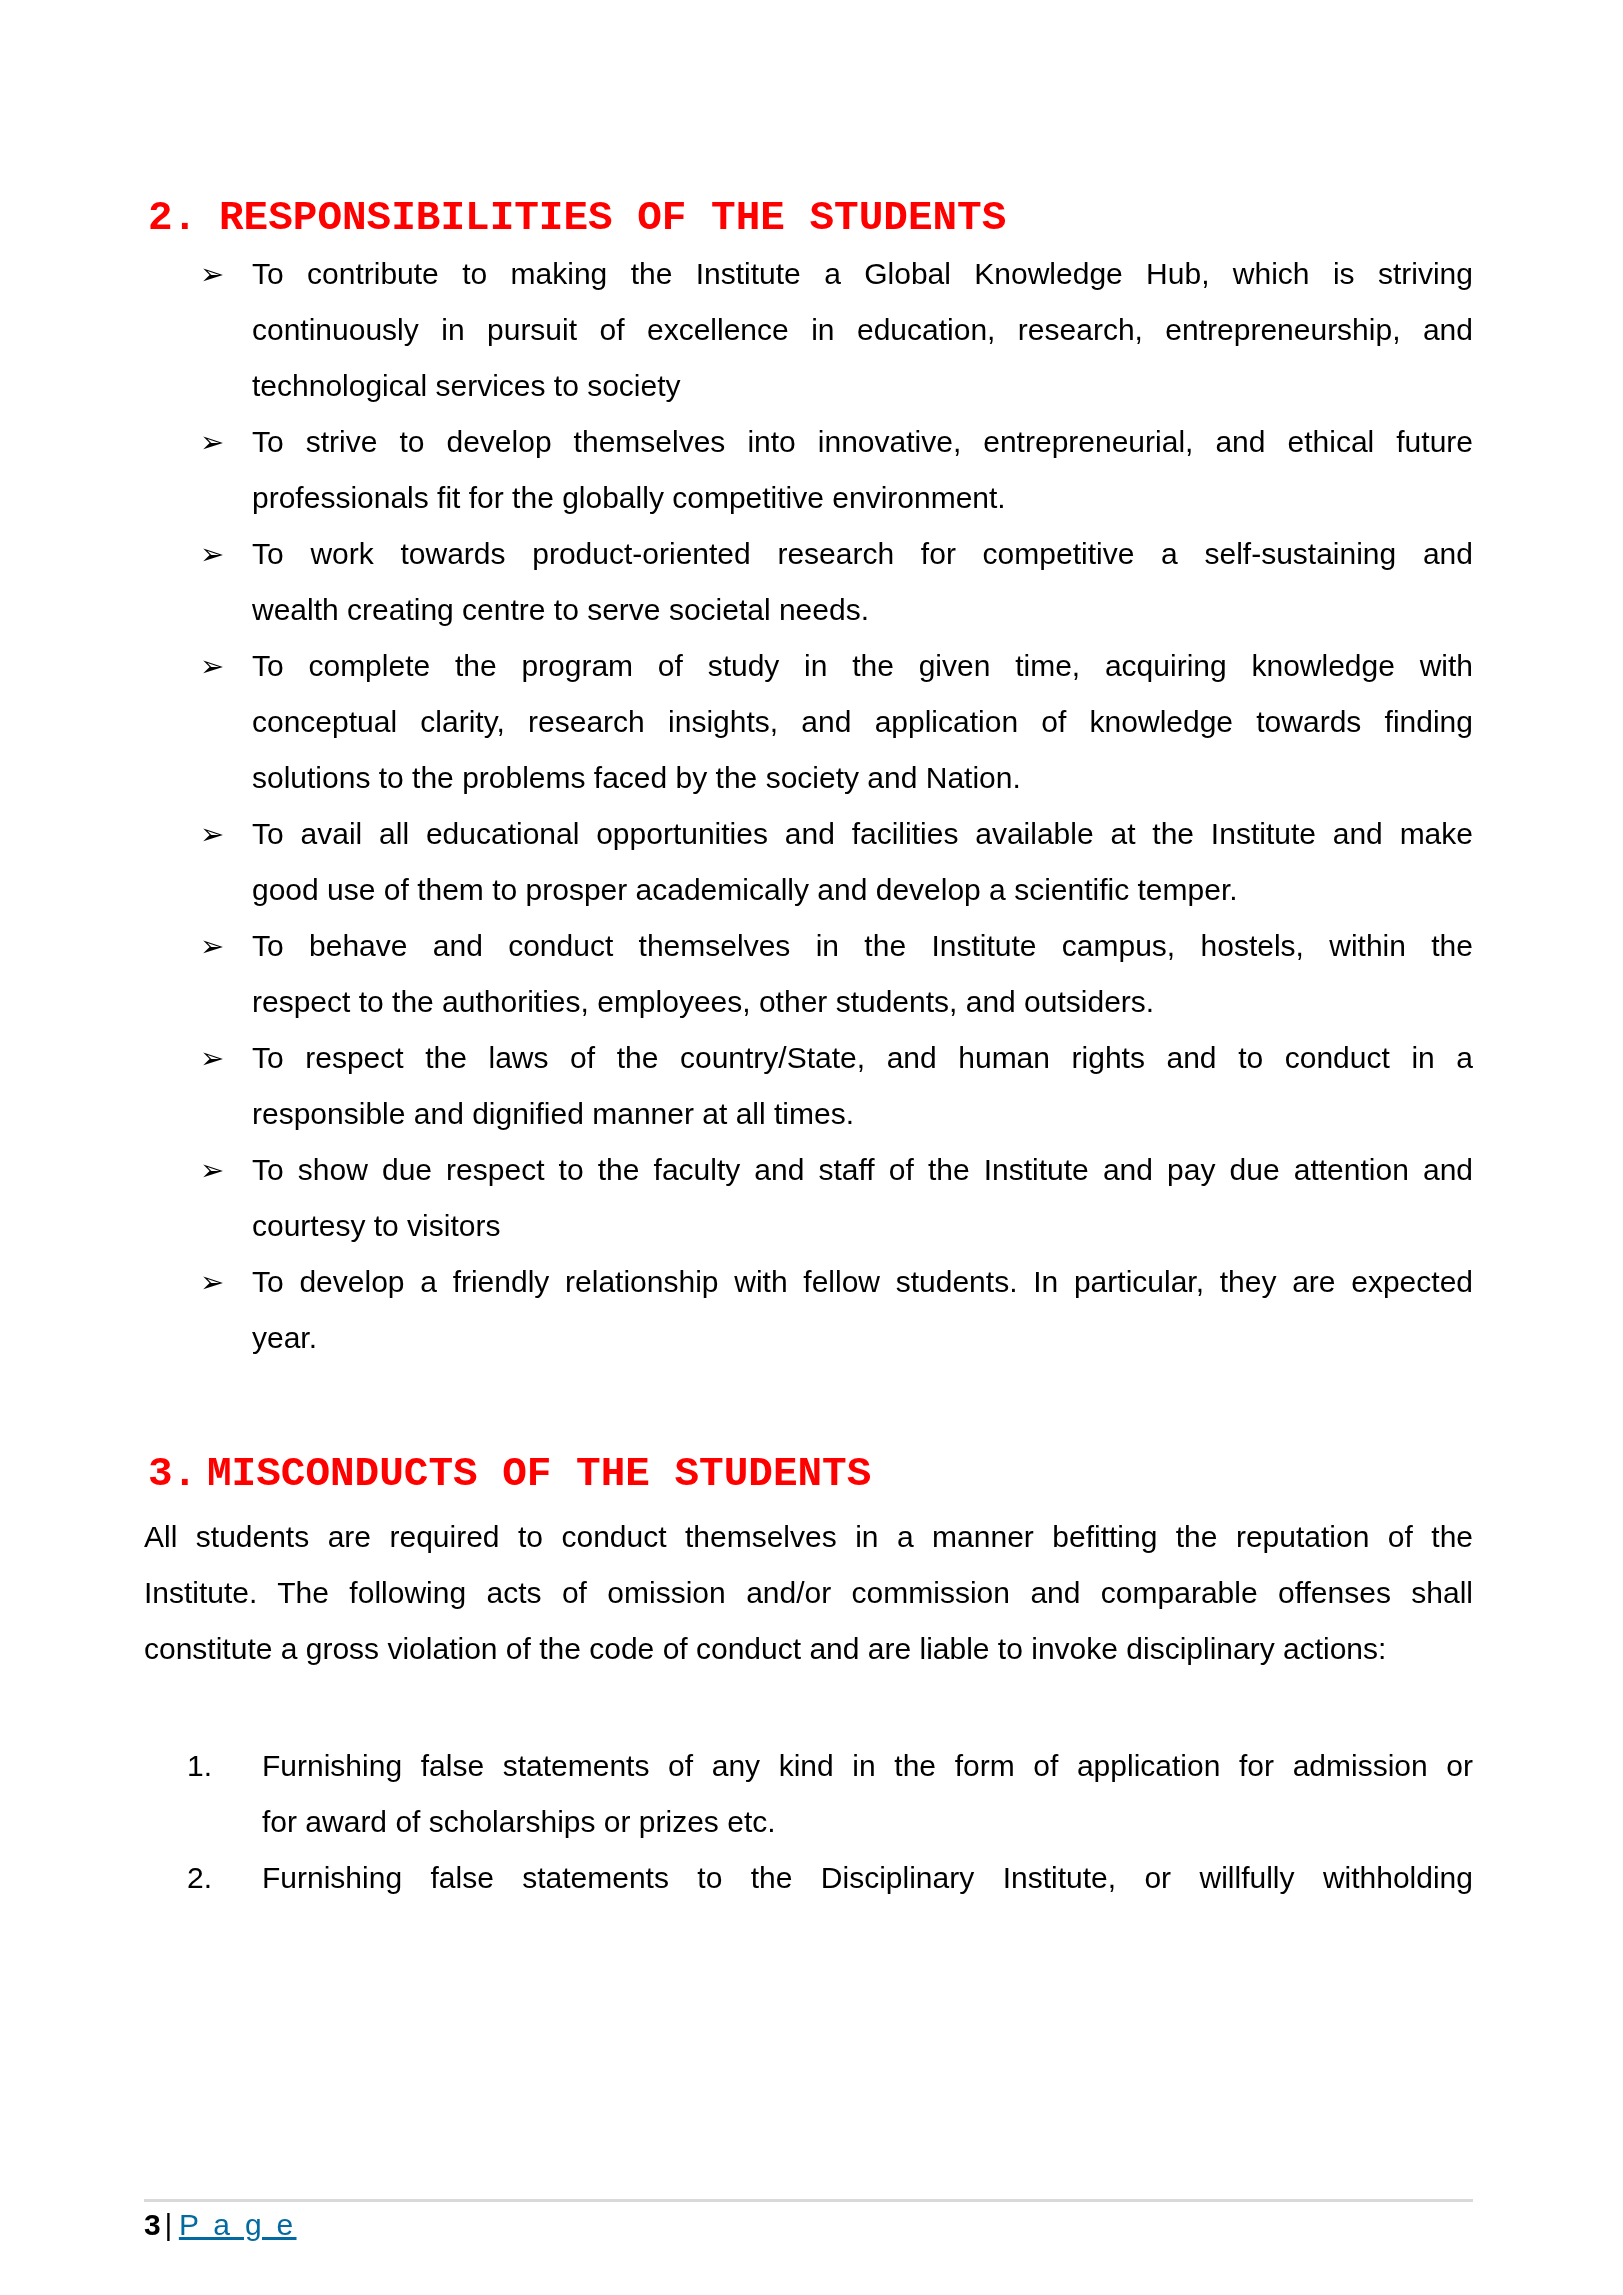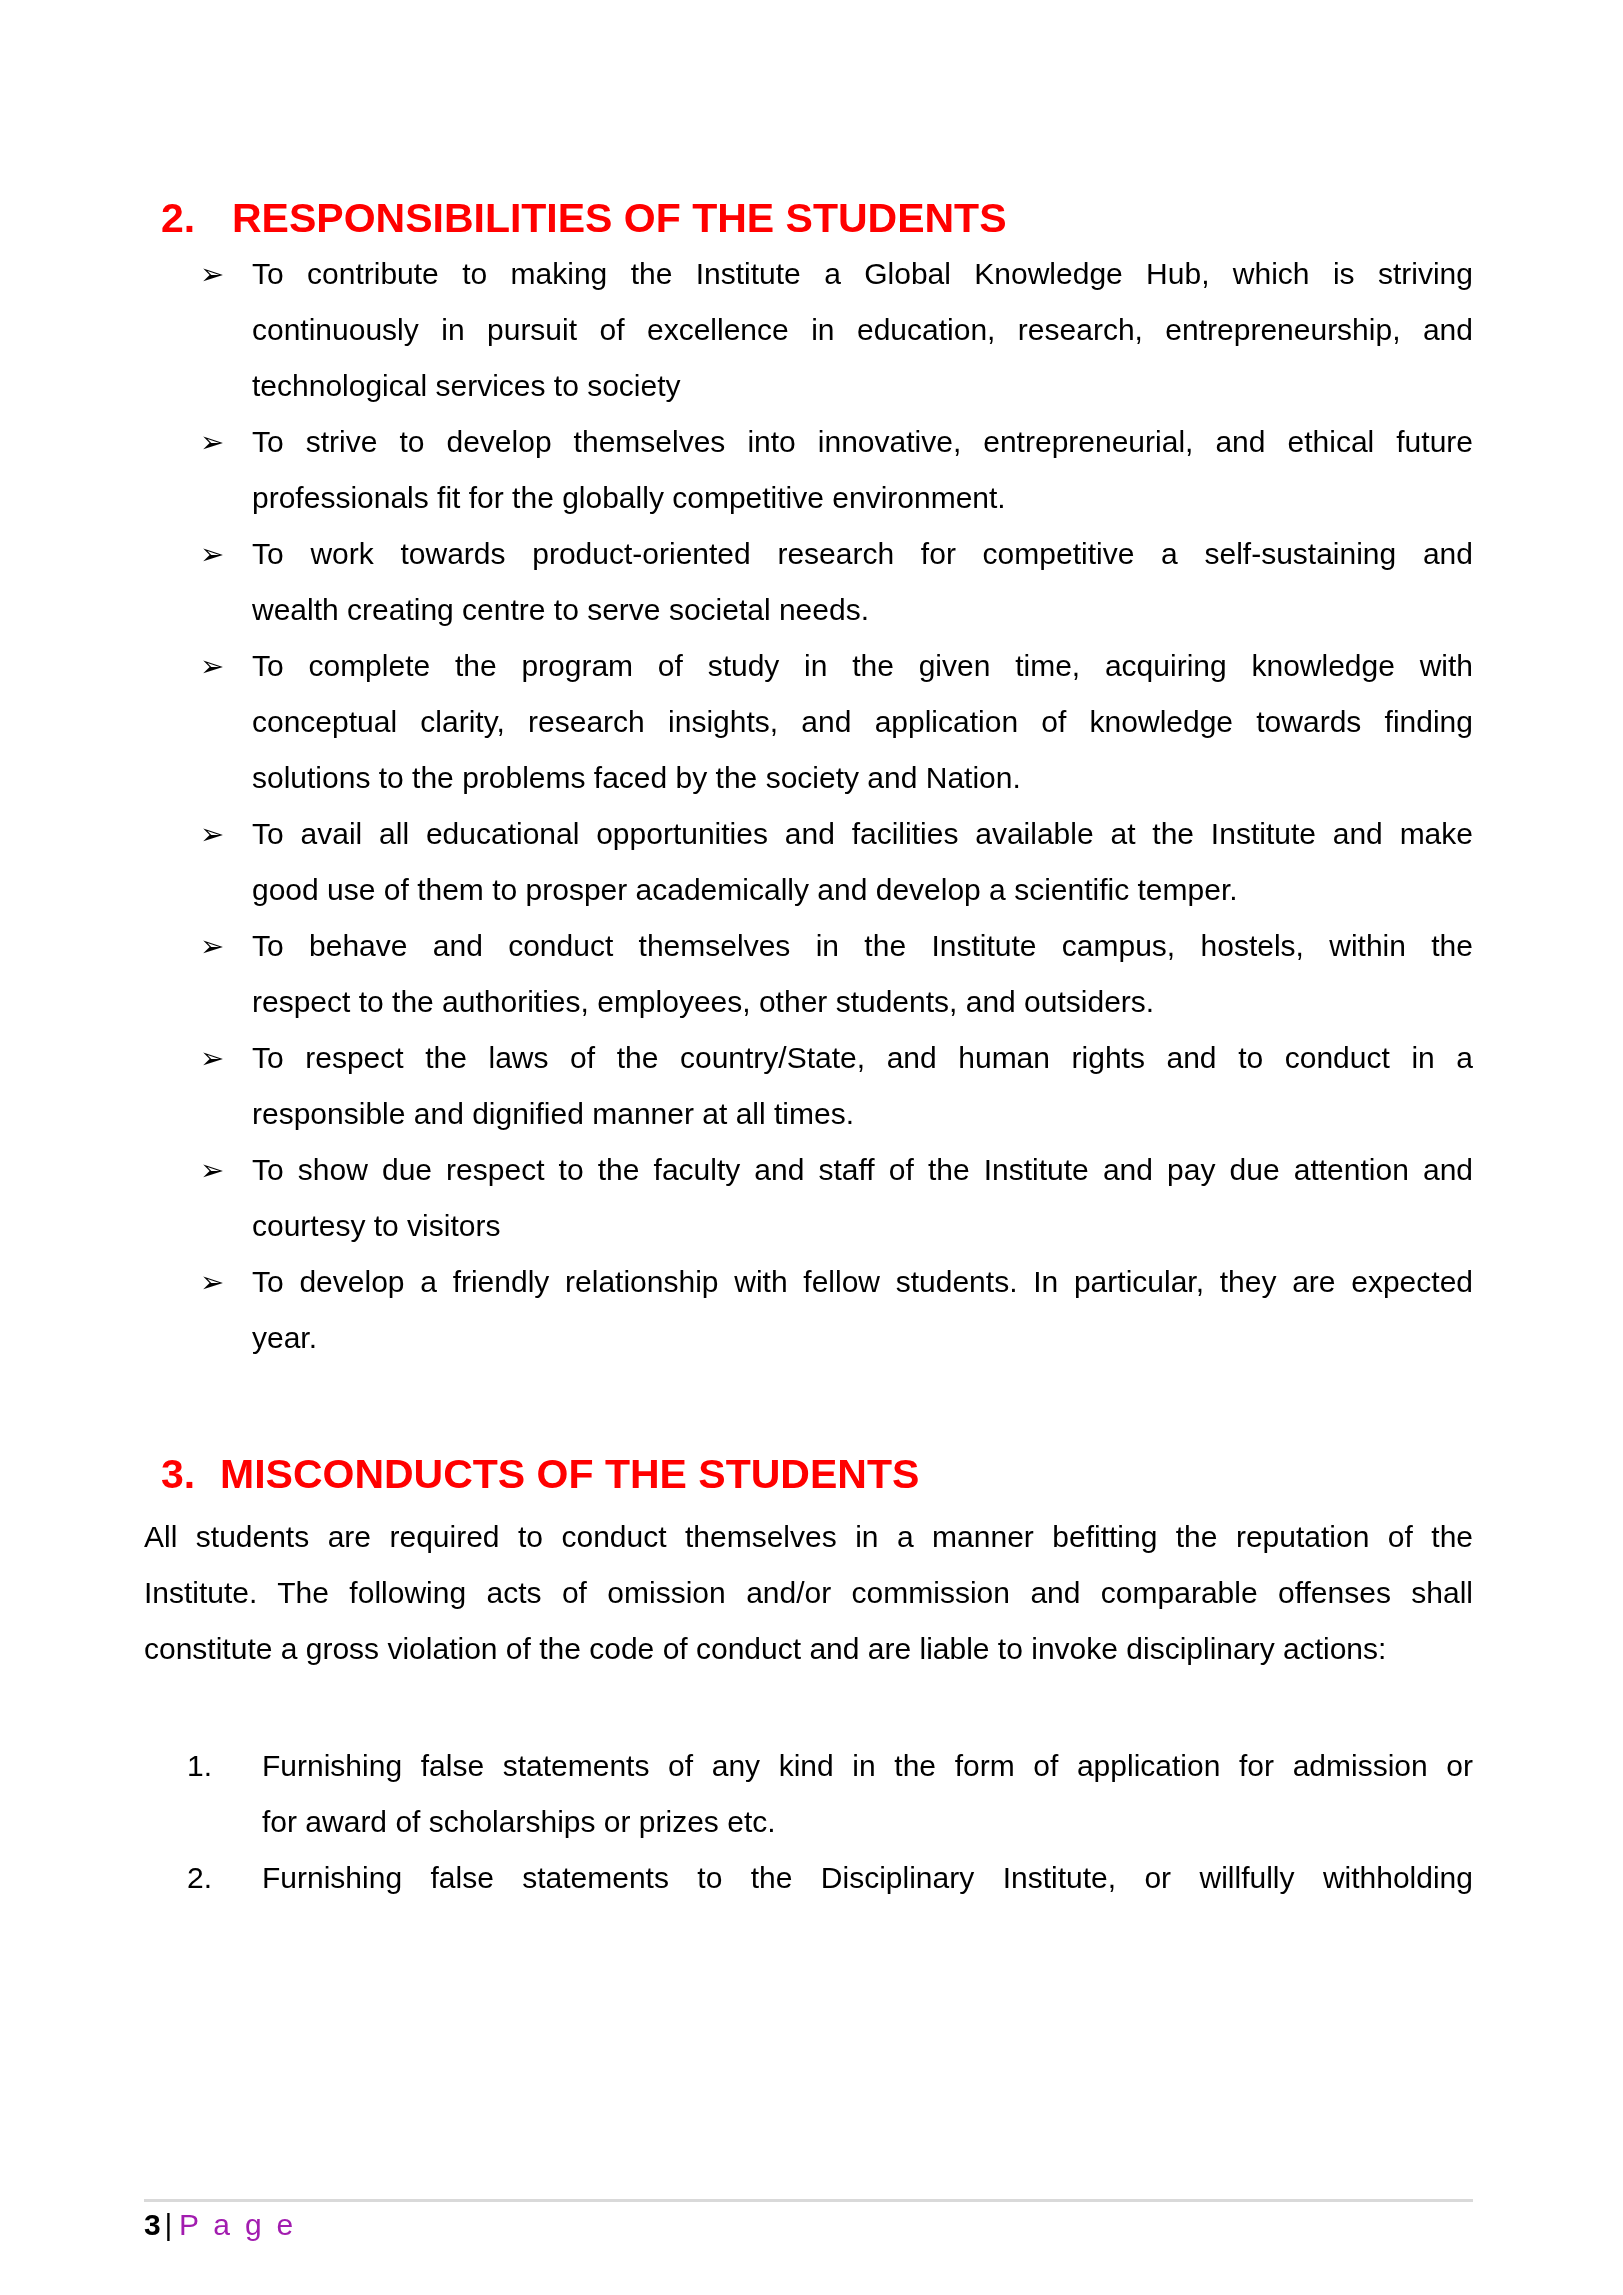--- a/index.html
+++ b/index.html
@@ -12,22 +12,23 @@
     font-family: "Liberation Sans", "DejaVu Sans", sans-serif;
     color: #000000;
     padding: 190px 150px 0 144px;
     overflow: hidden;
   }
   .heading {
     font-size: 41px;
     font-weight: bold;
     color: #ff0000;
     line-height: 56px;
-    margin-left: 17px;
+    margin-left: 4px;
     white-space: nowrap;
+    font-family: Liberation Mono, monospace;
   }
   .heading .hnum { display: inline-block; }
   .heading.h2 .hnum { width: 71px; }
   .heading.h3 .hnum { width: 59px; }
   .body-line, .line {
     font-size: 30px;
     line-height: 56px;
     white-space: nowrap;
   }
   .just {
@@ -75,21 +76,21 @@
     width: 100%;
   }
   .footer-text {
     margin-top: 3.9px;
     font-size: 30px;
     line-height: 39px;
     white-space: nowrap;
   }
   .footer-text .pnum { font-weight: bold; color: #000000; }
   .footer-text .sep { color: #000000; margin: 0 6.5px 0 3.9px; font-weight: normal; }
-  .footer-text .plabel { color: #a21caf; letter-spacing: 3.3px; }
+  .footer-text .plabel { color: #0369a1; letter-spacing: 3.3px; text-decoration: underline; }
 </style>
 </head>
 <body>
 
 <div class="page">
 
   <div class="heading h2">
     <span class="hnum">2.</span><span>RESPONSIBILITIES OF THE STUDENTS</span>
   </div>
 

